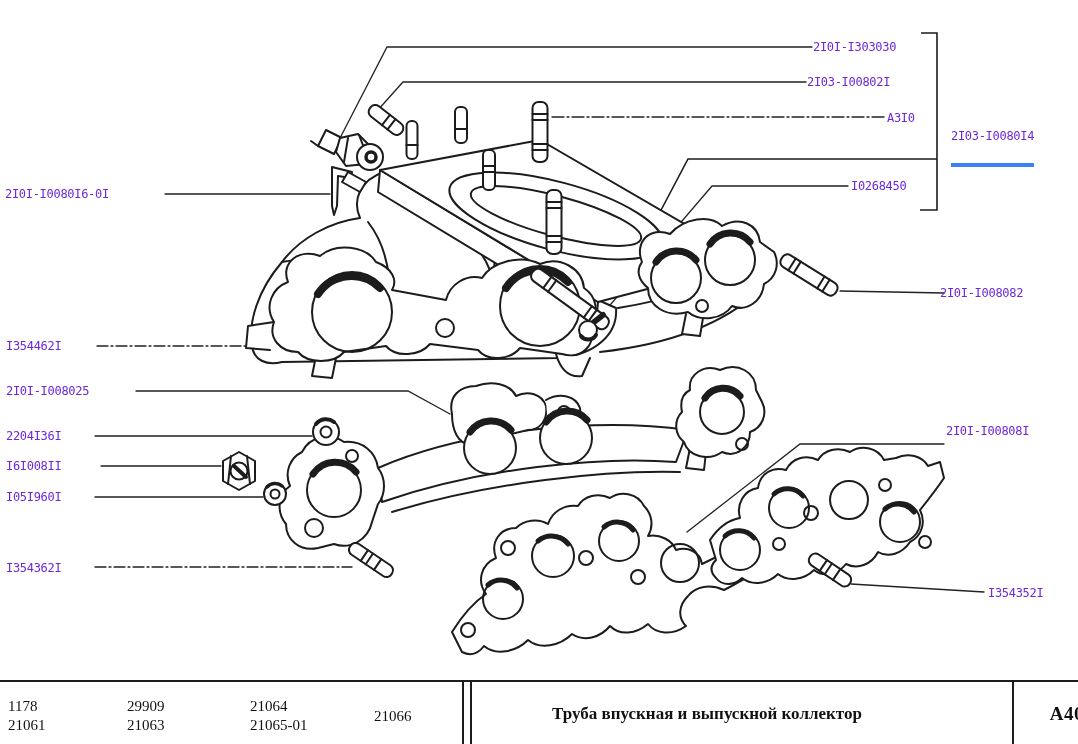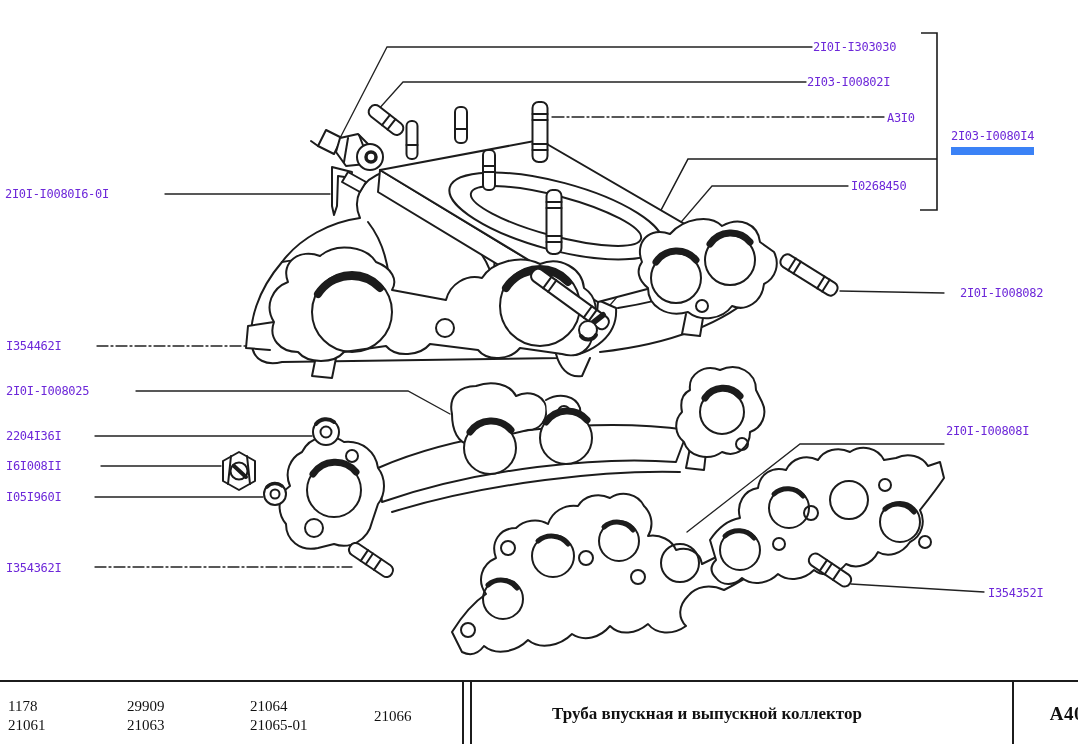--- a/index.html
+++ b/index.html
@@ -5,21 +5,21 @@
   html,body{margin:0;padding:0;background:#e8e8e8;}
   .page{
     position:relative;width:1078px;height:744px;background:#ffffff;
     overflow:hidden;font-family:"DejaVu Sans Mono","Liberation Mono",monospace;
   }
   svg.art{position:absolute;left:0;top:0;}
   .callout{
     position:absolute;font-size:12px;line-height:18px;color:#6d28d9;
     white-space:nowrap;letter-spacing:-0.3px;text-align:right;
   }
-  .underlined{border-bottom:8px solid #3b82f6;padding-bottom:2px;}
+  .underlined{border-bottom:4px solid #3b82f6;padding-bottom:18px;}
   .footer{
     position:absolute;left:0;top:680px;width:1078px;height:64px;
     border-top:2px solid #1c1c1c;font-family:"Liberation Serif","DejaVu Serif",serif;
     color:#111;
   }
   .vline{position:absolute;top:0;height:64px;width:0;border-left:2px solid #1c1c1c;}
   .model{position:absolute;font-size:15px;line-height:18px;}
   .footer-title{
     position:absolute;left:472px;top:22px;width:470px;text-align:center;
     font-weight:bold;font-size:17px;
@@ -287,21 +287,21 @@
         <path d="M-6.5,-8 H6.5 M-6.5,-2 H6.5 M-6.5,8 H6.5" fill="none"></path>
       </g>
     </g>
   </svg>
 
   <div class="callout" style="left:813px;top:38px">2I0I-I303030</div>
   <div class="callout" style="left:807px;top:73px">2I03-I00802I</div>
   <div class="callout" style="left:887px;top:109px">A3I0</div>
   <div class="callout underlined" style="left:951px;top:127px">2I03-I0080I4</div>
   <div class="callout" style="left:851px;top:177px">I0268450</div>
-  <div class="callout" style="left:960px;top:284px">2I0I-I008082</div>
+  <div class="callout" style="left:940px;top:284px">2I0I-I008082</div>
   <div class="callout" style="left:5px;top:185px">2I0I-I0080I6-0I</div>
   <div class="callout" style="left:6px;top:337px">I354462I</div>
   <div class="callout" style="left:6px;top:382px">2I0I-I008025</div>
   <div class="callout" style="left:6px;top:427px">2204I36I</div>
   <div class="callout" style="left:6px;top:457px">I6I008II</div>
   <div class="callout" style="left:6px;top:488px">I05I960I</div>
   <div class="callout" style="left:6px;top:559px">I354362I</div>
   <div class="callout" style="left:946px;top:422px">2I0I-I00808I</div>
   <div class="callout" style="left:988px;top:584px">I354352I</div>
 

